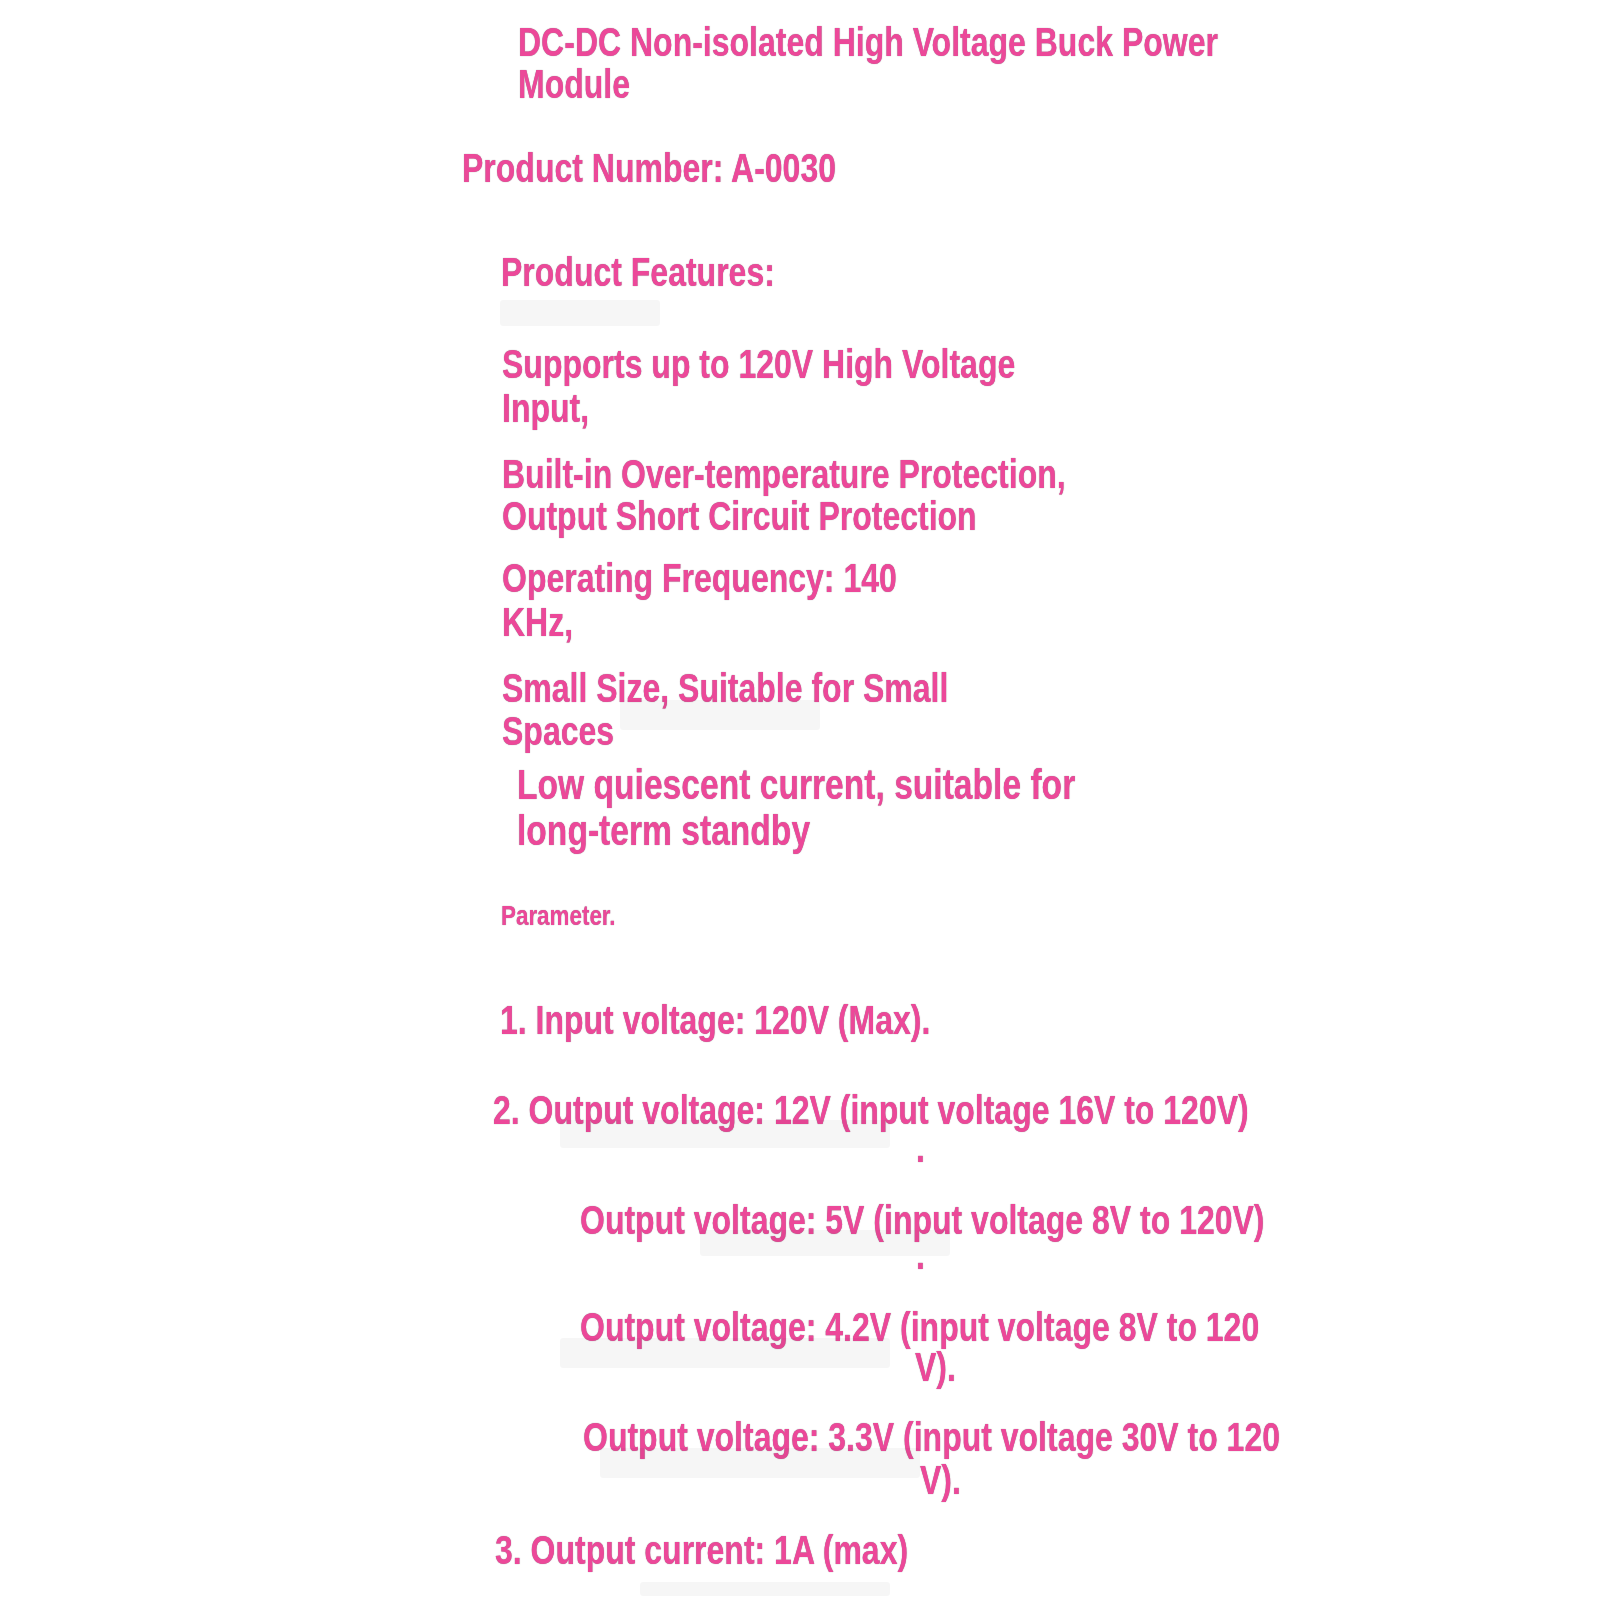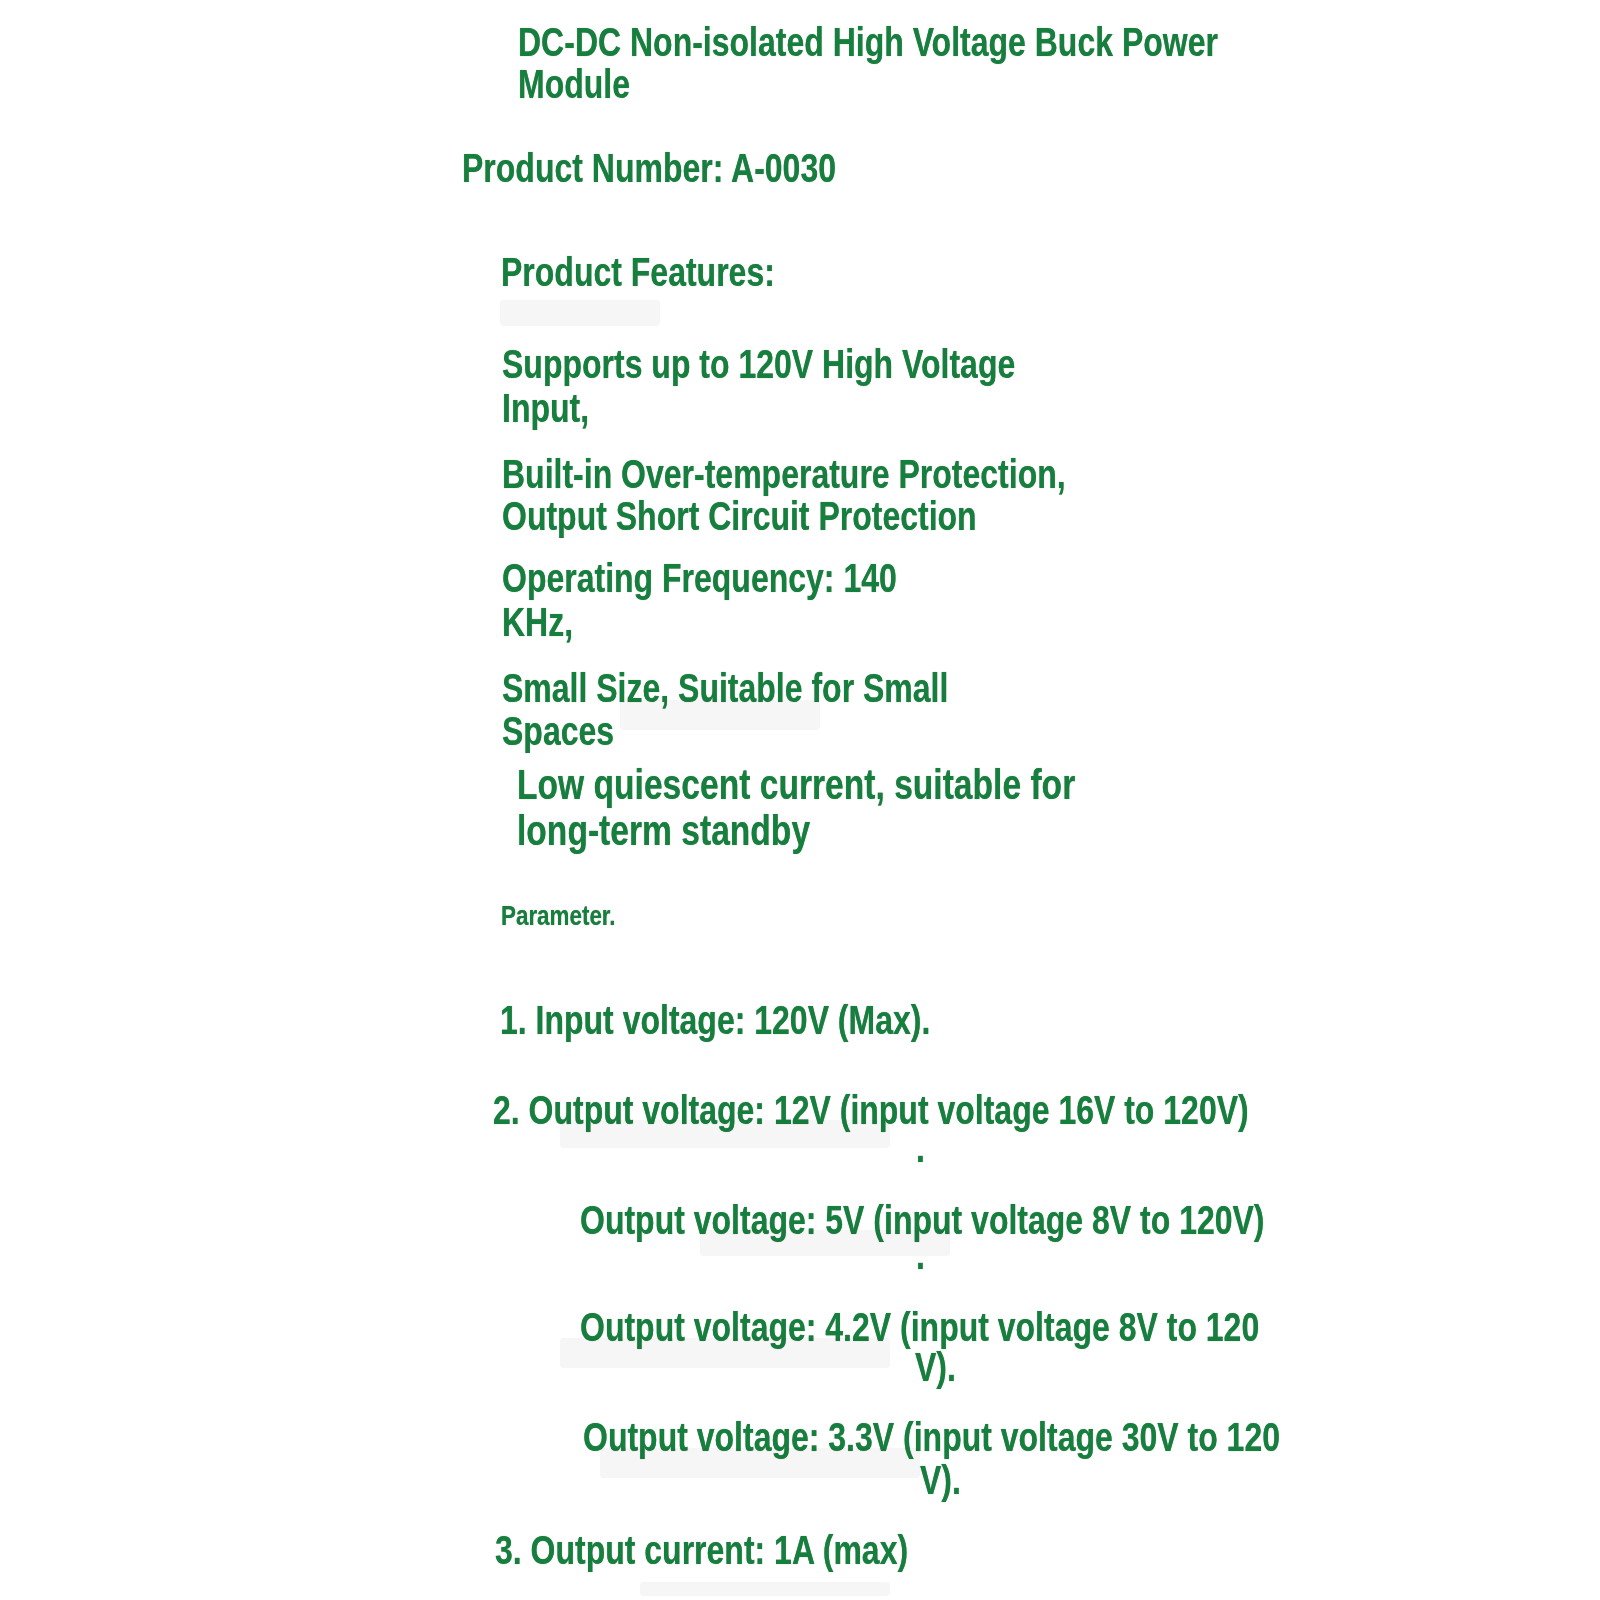--- a/index.html
+++ b/index.html
@@ -4,21 +4,21 @@
 <style>
   html, body { margin: 0; padding: 0; background: #ffffff; }
   .page {
     position: relative;
     width: 1600px;
     height: 1600px;
     background: #ffffff;
     overflow: hidden;
     font-family: "Liberation Sans", "DejaVu Sans", sans-serif;
     font-weight: 700;
-    color: #15803d;
+    color: #ec4899;
   }
   .t {
     position: absolute;
     white-space: nowrap;
     font-size: 40px;
     line-height: 1.1;
     transform: scaleX(0.80);
     transform-origin: 0 0;
     text-shadow: 0 0 1px rgba(20,20,20,0.55);
   }

